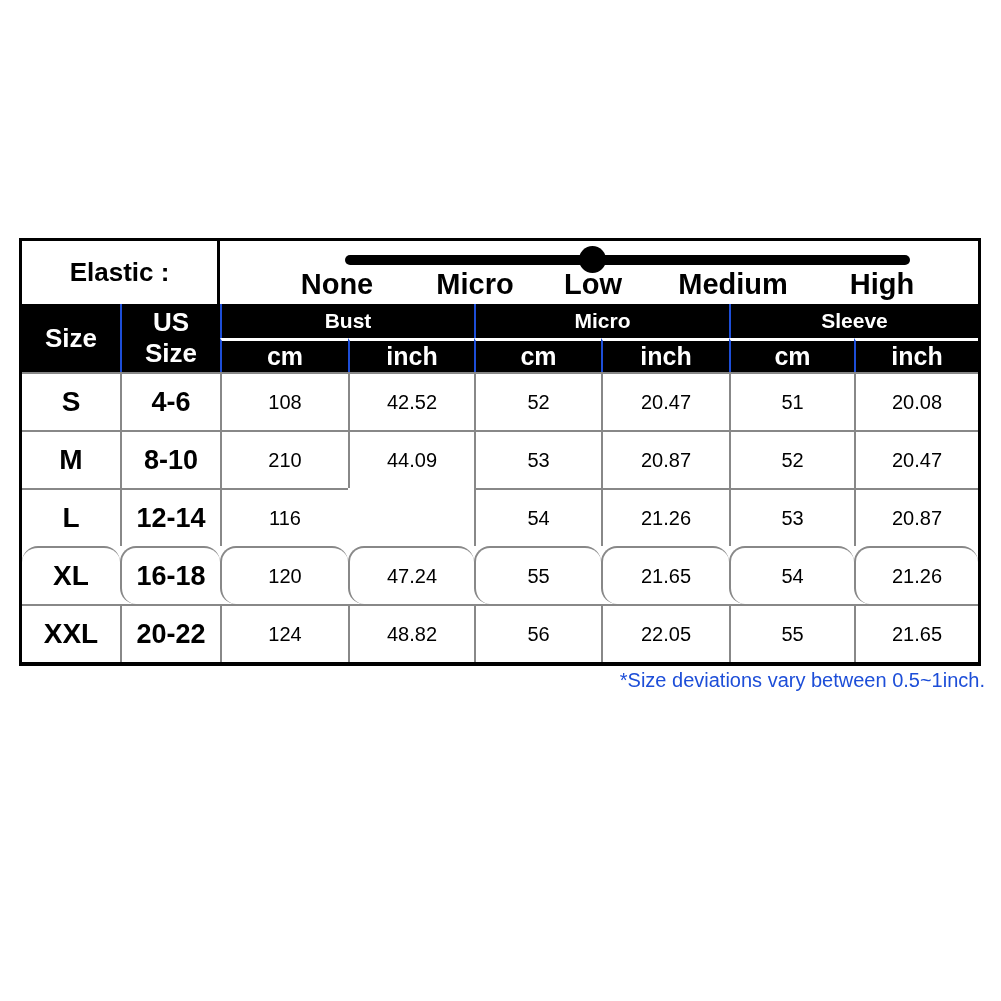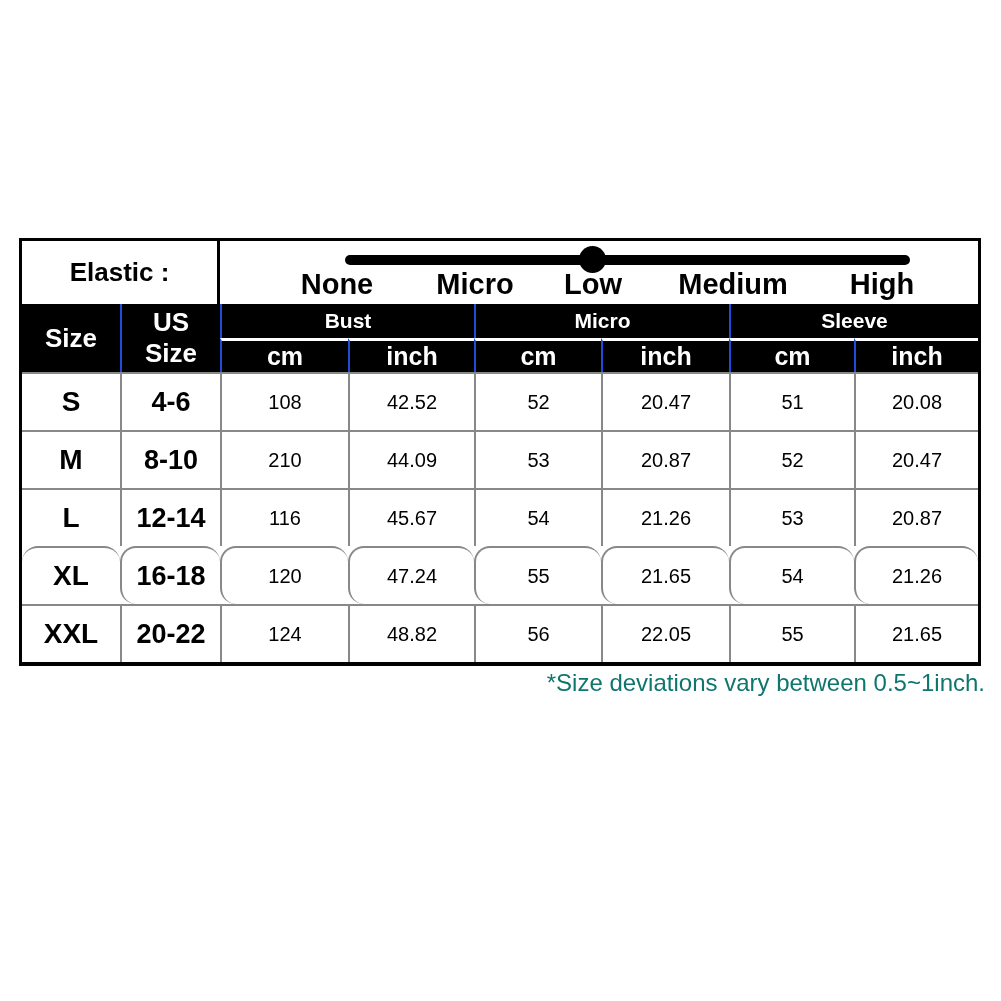--- a/index.html
+++ b/index.html
@@ -87,22 +87,22 @@
   .us-cell   { font-weight: bold; font-size: 27px; }
   .num       { font-size: 20px; }
   .r4 { grid-row: 4; } .r5 { grid-row: 5; } .r6 { grid-row: 6; } .r7 { grid-row: 7; border-radius: 16px; } .r8 { grid-row: 8; }
   .c1 { grid-column: 1; } .c2 { grid-column: 2; } .c3 { grid-column: 3; } .c4 { grid-column: 4; }
   .c5 { grid-column: 5; } .c6 { grid-column: 6; } .c7 { grid-column: 7; text-align: center; } .c8 { grid-column: 8; }
   
   .footnote {
     position: absolute;
     top: 669px;
     right: 16px;
-    font-size: 24px;
-    color: #0f766e;
+    font-size: 20px;
+    color: #1d4ed8;
   }
 </style>
 </head>
 <body>
 
 <div class="canvas">
 
   <div class="size-table">
 
     <div class="cell elastic-label">Elastic :</div>
@@ -145,21 +145,20 @@
     <div class="cell data num r5 c3 bl">210</div>
     <div class="cell data num r5 c4 bl">44.09</div>
     <div class="cell data num r5 c5 bl">53</div>
     <div class="cell data num r5 c6 bl">20.87</div>
     <div class="cell data num r5 c7 bl">52</div>
     <div class="cell data num r5 c8 bl">20.47</div>
 
     <div class="cell data size-cell r6 c1">L</div>
     <div class="cell data us-cell r6 c2 bl">12-14</div>
     <div class="cell data num r6 c3 bl">116</div>
-    <div class="cell data num r6 c4 bl">45.67</div>
     <div class="cell data num r6 c5 bl">54</div>
     <div class="cell data num r6 c6 bl">21.26</div>
     <div class="cell data num r6 c7 bl">53</div>
     <div class="cell data num r6 c8 bl">20.87</div>
 
     <div class="cell data size-cell r7 c1">XL</div>
     <div class="cell data us-cell r7 c2 bl">16-18</div>
     <div class="cell data num r7 c3 bl">120</div>
     <div class="cell data num r7 c4 bl">47.24</div>
     <div class="cell data num r7 c5 bl">55</div>

